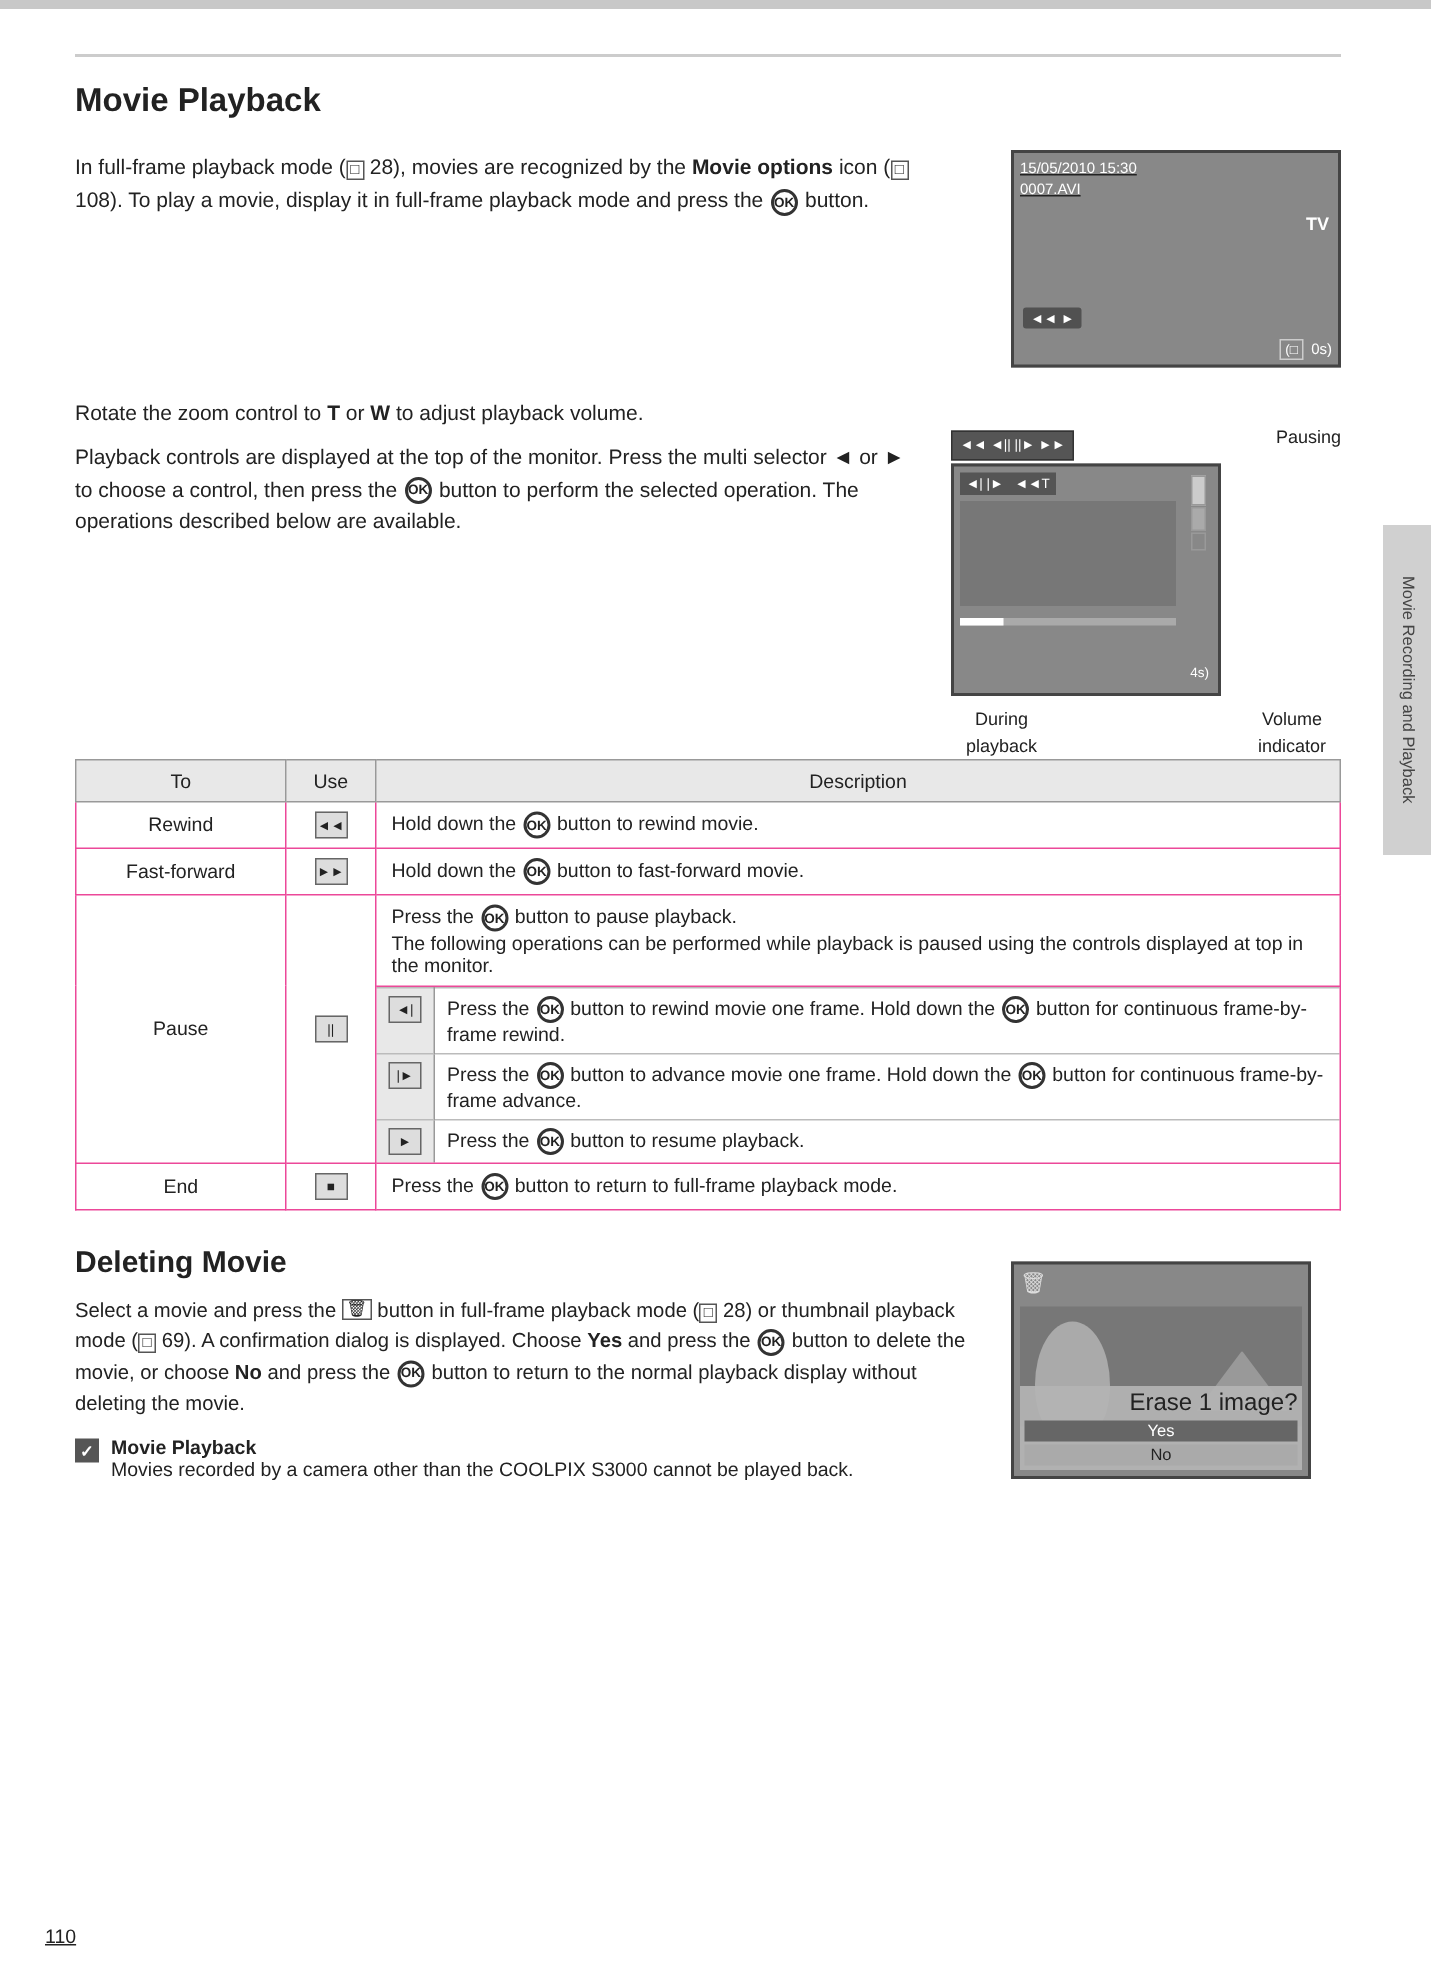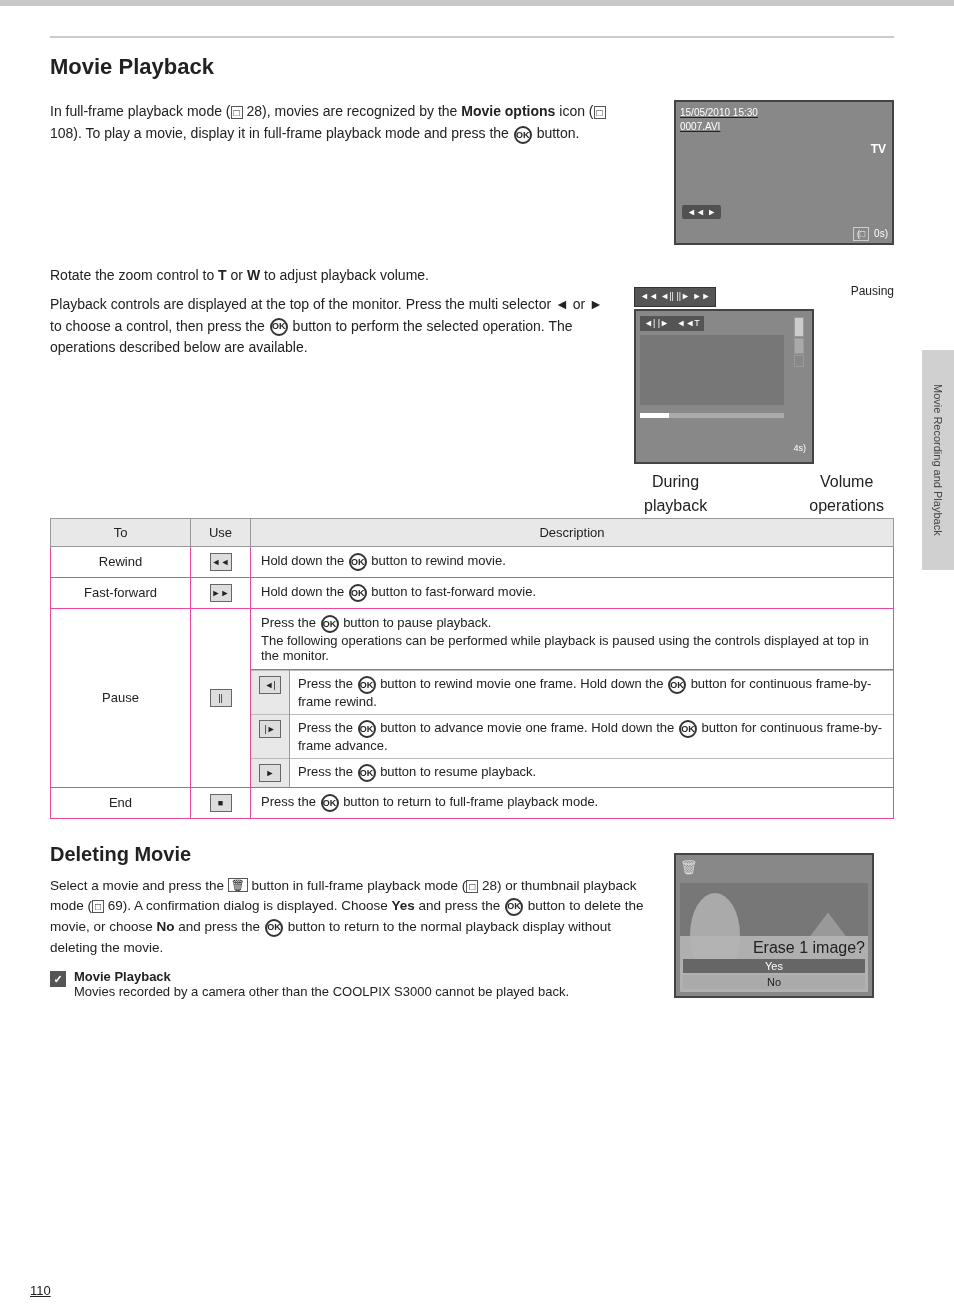--- a/index.html
+++ b/index.html
@@ -313,25 +313,25 @@
 
               
               <div class="pausing-time">4s)</div>
             </div>
           </div>
           <div style="font-size:12px; line-height:1.3; padding-top:0;">
             <span>Pausing</span>
           </div>
         </div>
 
-        <div style="display:flex; justify-content:space-between; margin-top:6px; font-size:16px;">
+        <div style="display:flex; justify-content:space-between; margin-top:6px; font-size:12px;">
           <span style="white-space:pre-line; text-align:center; margin-left:10px;">During
 playback</span>
           <span style="white-space:pre-line; text-align:center; margin-right:10px;">Volume
-operations</span>
+indicator</span>
         </div>
       </div>
 
       <p style="line-height:1.55; font-size:14px;">
         Playback controls are displayed at the top of the
         monitor. Press the multi selector ◄ or ► to choose a
         control, then press the <span class="ok-btn">OK</span> button to perform the
         selected operation. The operations described below
         are available.
       </p>

